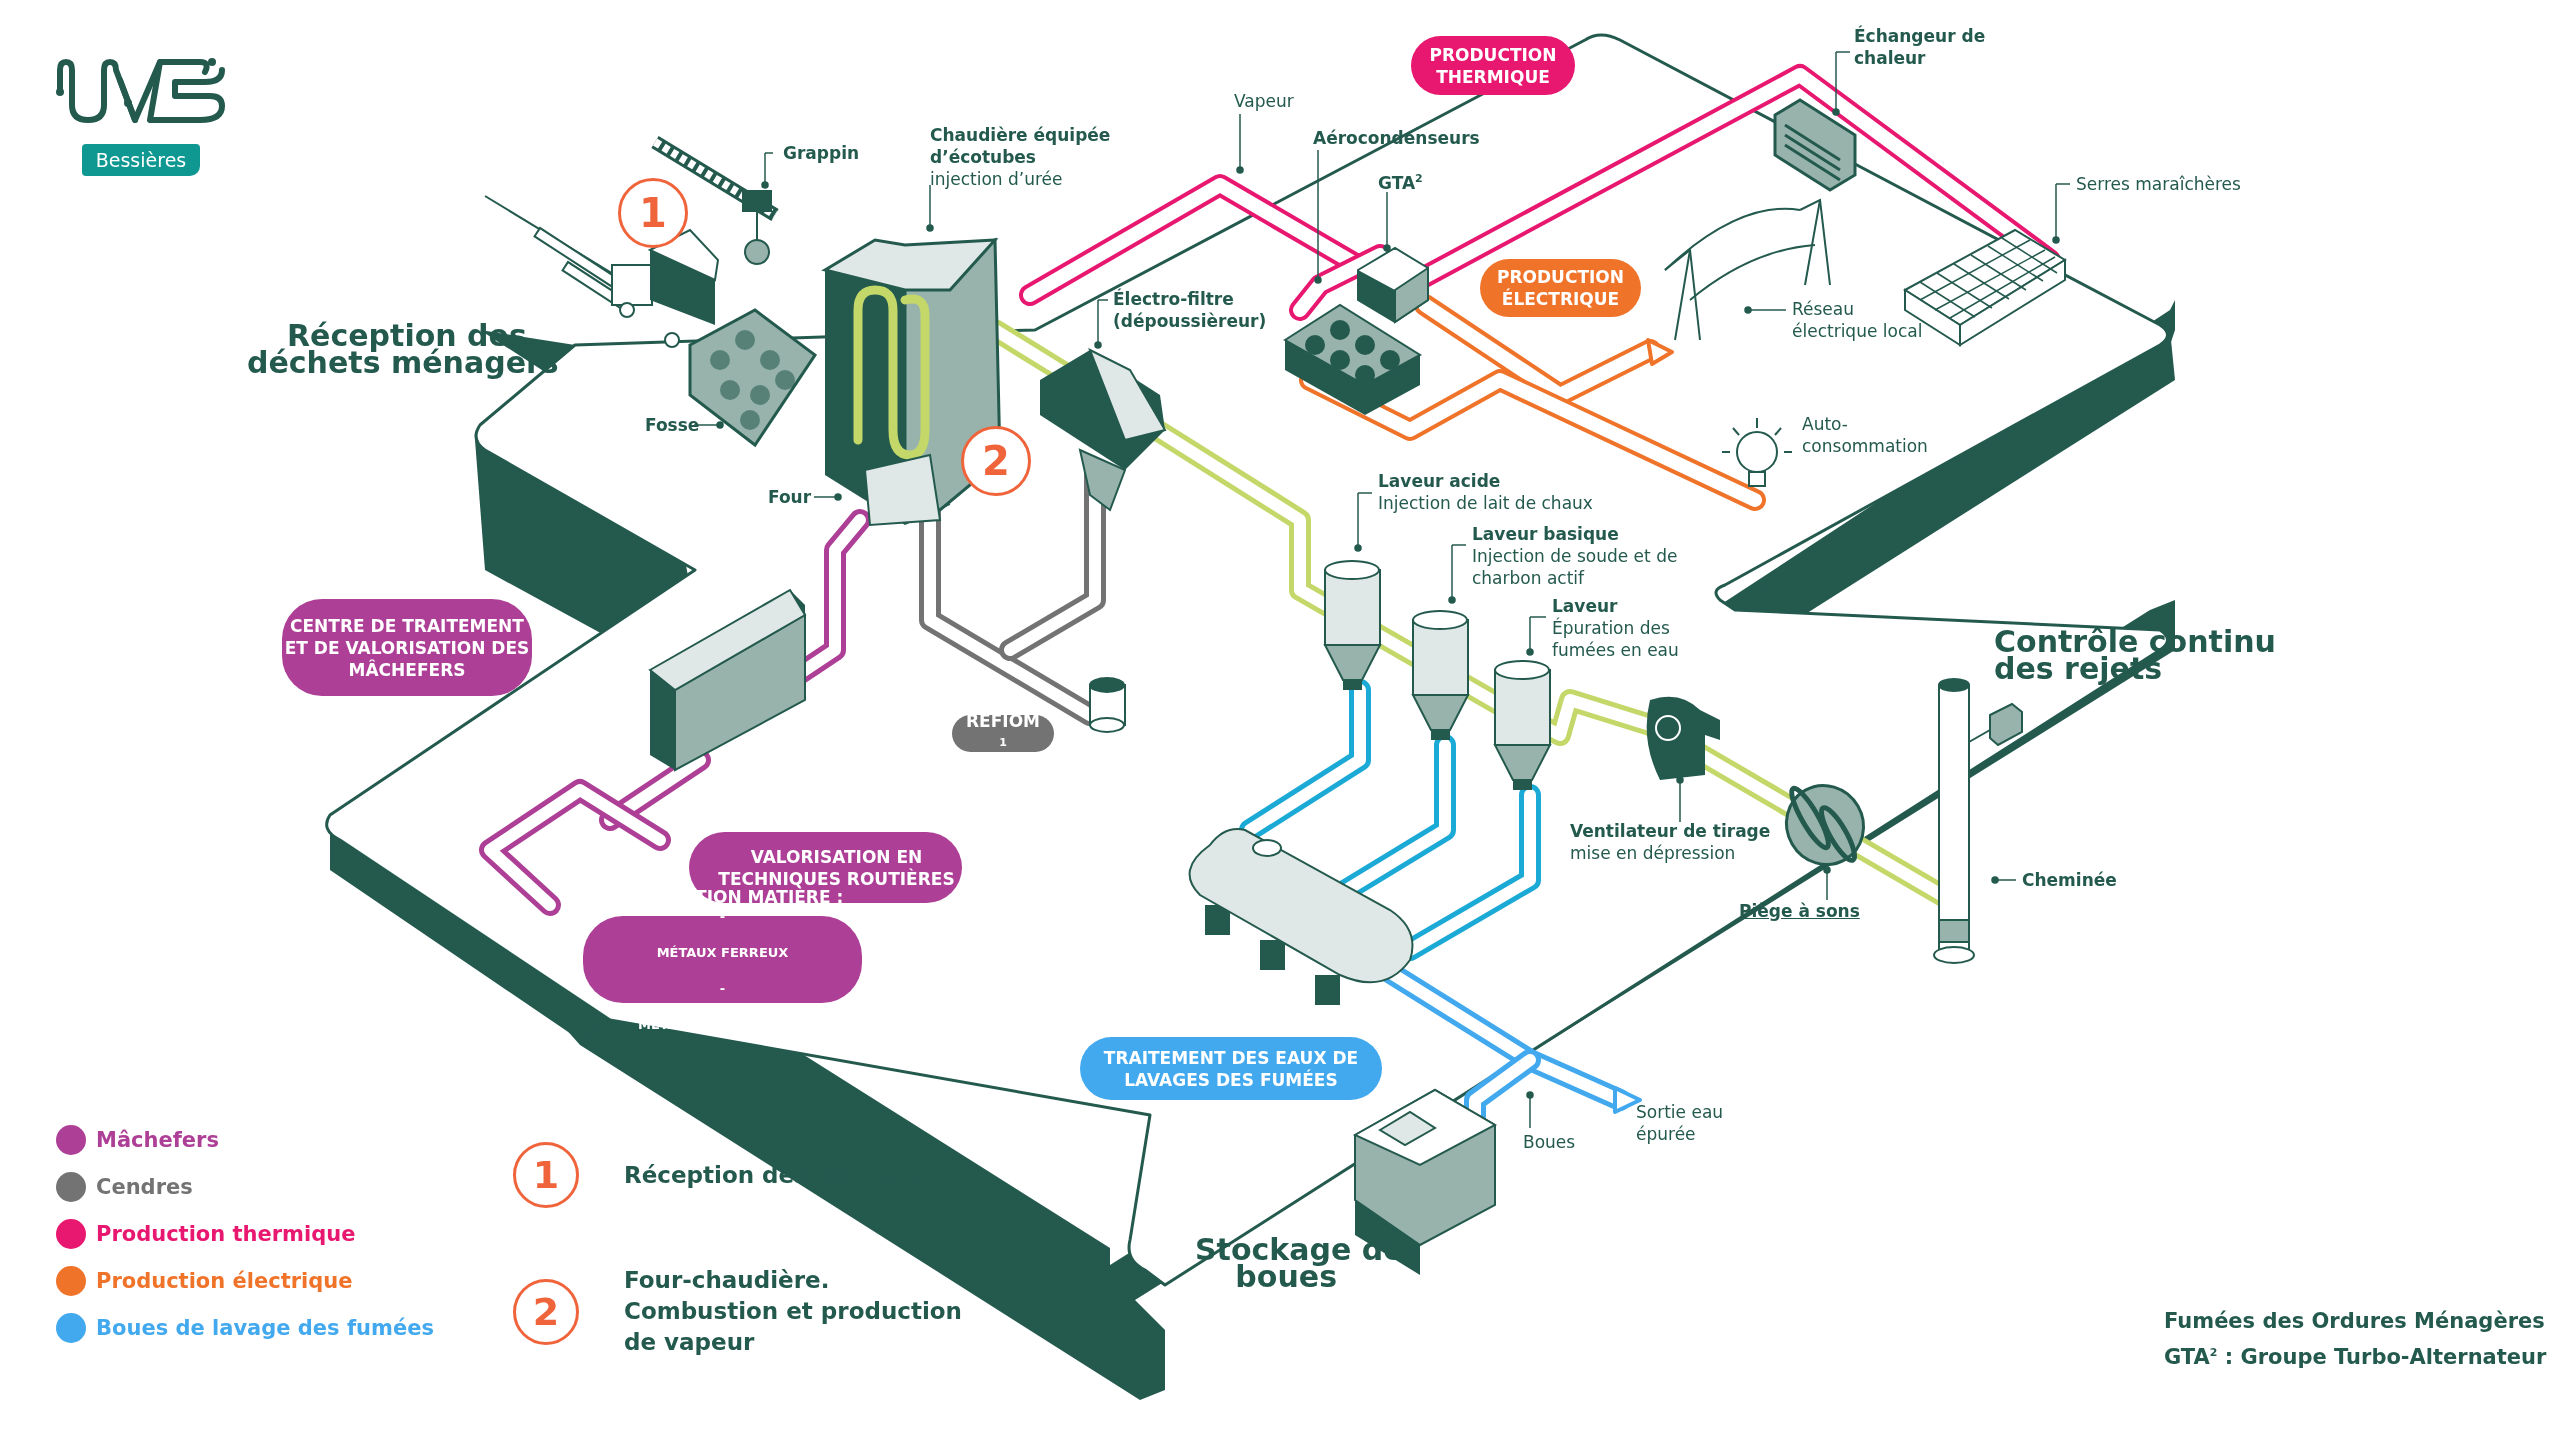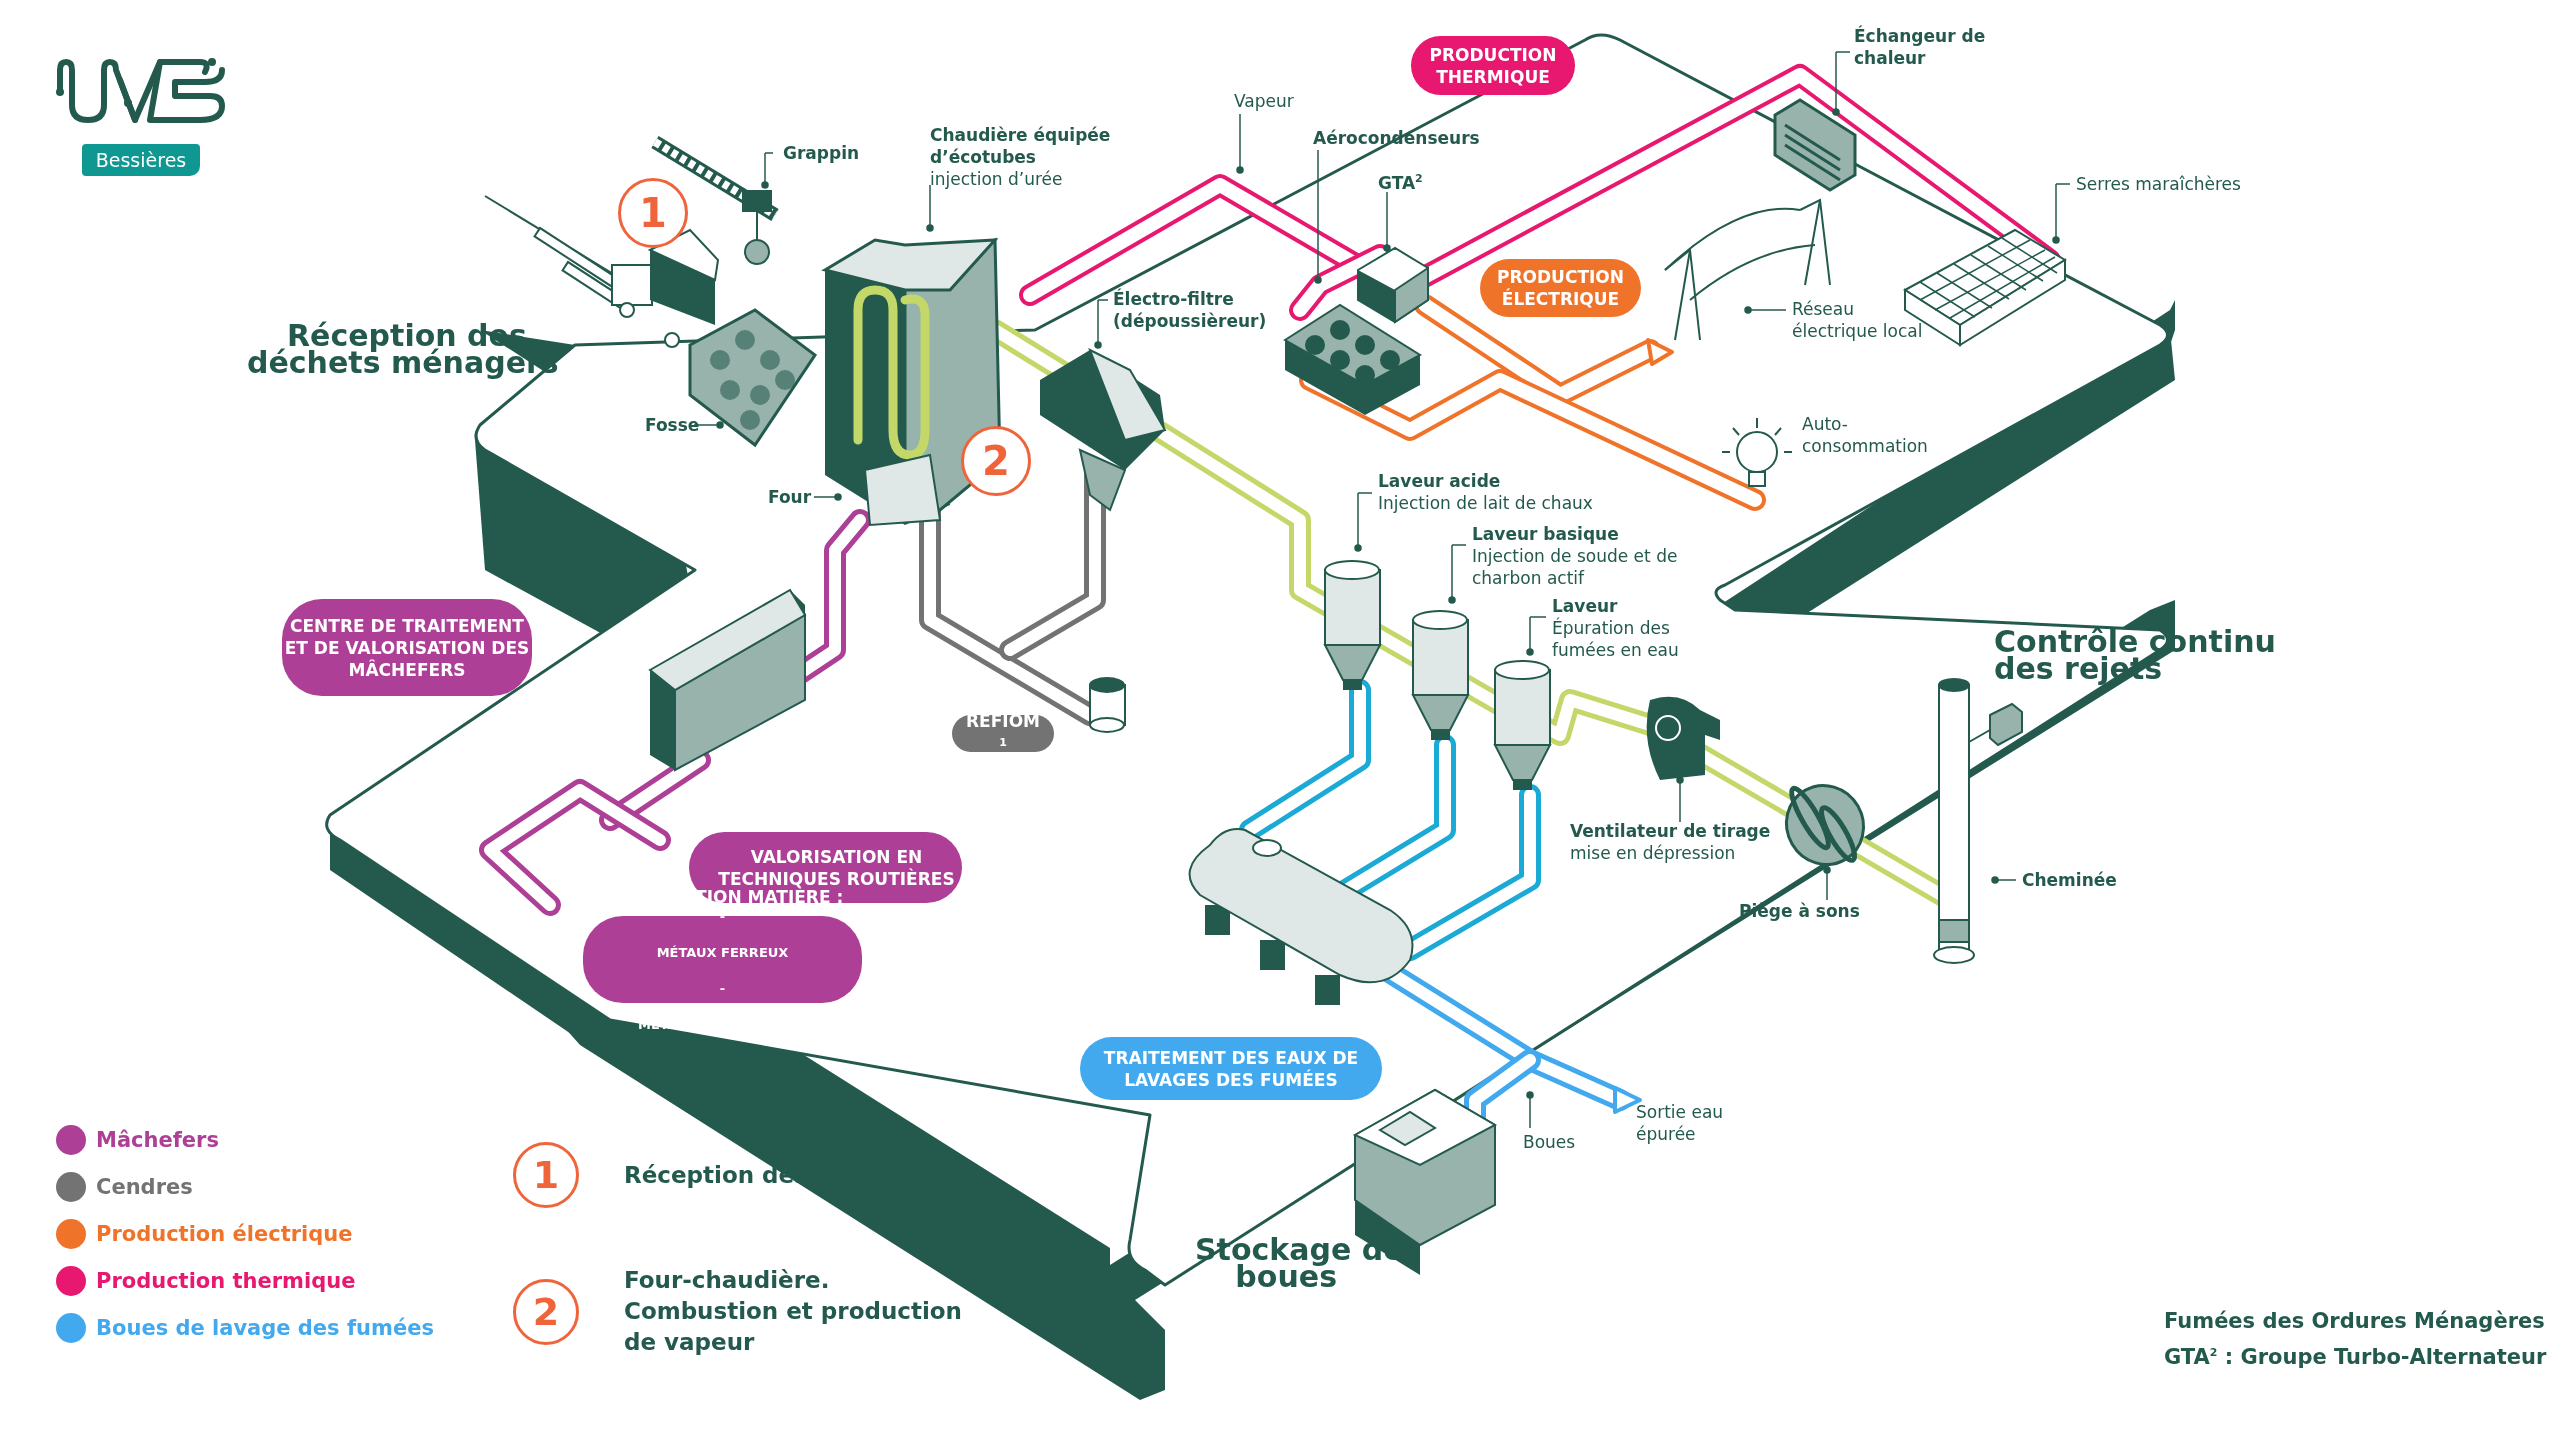--- a/index.html
+++ b/index.html
@@ -382,21 +382,21 @@
 </div>
 <div class="lbl" style="left:1552px;top:595px;">
   <span class="strong">Laveur</span>
   <span class="light">Épuration des</span>
   <span class="light">fumées en eau</span>
 </div>
 <div class="lbl" style="left:1570px;top:820px;">
   <span class="strong">Ventilateur de tirage</span>
   <span class="light">mise en dépression</span>
 </div>
-<div class="lbl" style="left:1739px;top:900px;font-weight:bold;">Piège à sons</div>
+<div class="lbl" style="left:1739px;top:900px;font-weight:bold;text-decoration:underline;">Piège à sons</div>
 <div class="lbl" style="left:2022px;top:869px;font-weight:bold;">Cheminée</div>
 <div class="lbl" style="left:1523px;top:1131px;">Boues</div>
 <div class="lbl" style="left:1636px;top:1101px;">
   <span style="display:block">Sortie eau</span>
   <span style="display:block">épurée</span>
 </div>
 
 <div class="badge" style="left:1411px;top:36px;width:164px;height:59px;background:#e8176f;">
   <span>PRODUCTION</span>
   <span>THERMIQUE</span>
@@ -433,26 +433,26 @@
 <div class="legend">
   <div class="legend-item">
     <span class="legend-dot" style="background:#ad3f96"></span>
     <span style="color:#ad3f96">Mâchefers</span>
   </div>
   <div class="legend-item">
     <span class="legend-dot" style="background:#737373"></span>
     <span style="color:#737373">Cendres</span>
   </div>
   <div class="legend-item">
+    <span class="legend-dot" style="background:#e8176f"></span>
+    <span style="color:#e8176f">Production thermique</span>
+  </div>
+  <div class="legend-item">
     <span class="legend-dot" style="background:#f0732a"></span>
     <span style="color:#f0732a">Production électrique</span>
-  </div>
-  <div class="legend-item">
-    <span class="legend-dot" style="background:#e8176f"></span>
-    <span style="color:#e8176f">Production thermique</span>
   </div>
   <div class="legend-item">
     <span class="legend-dot" style="background:#42a9ef"></span>
     <span style="color:#42a9ef">Boues de lavage des fumées</span>
   </div>
 </div>
 
 <div class="step" style="left:513px;top:1142px;">
   <div class="step-circle">1</div>
   <div class="step-text"><span>Réception des déchets</span></div>

